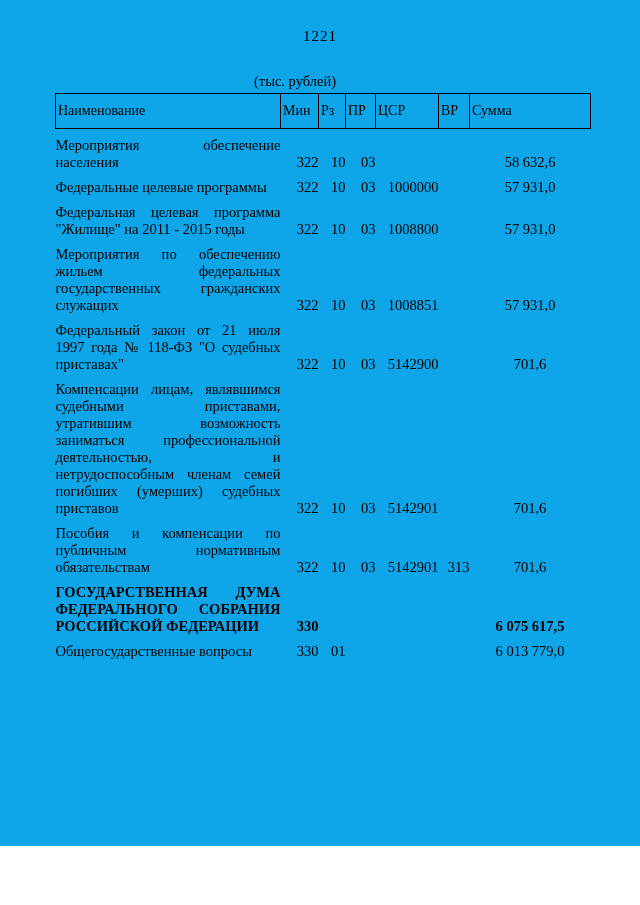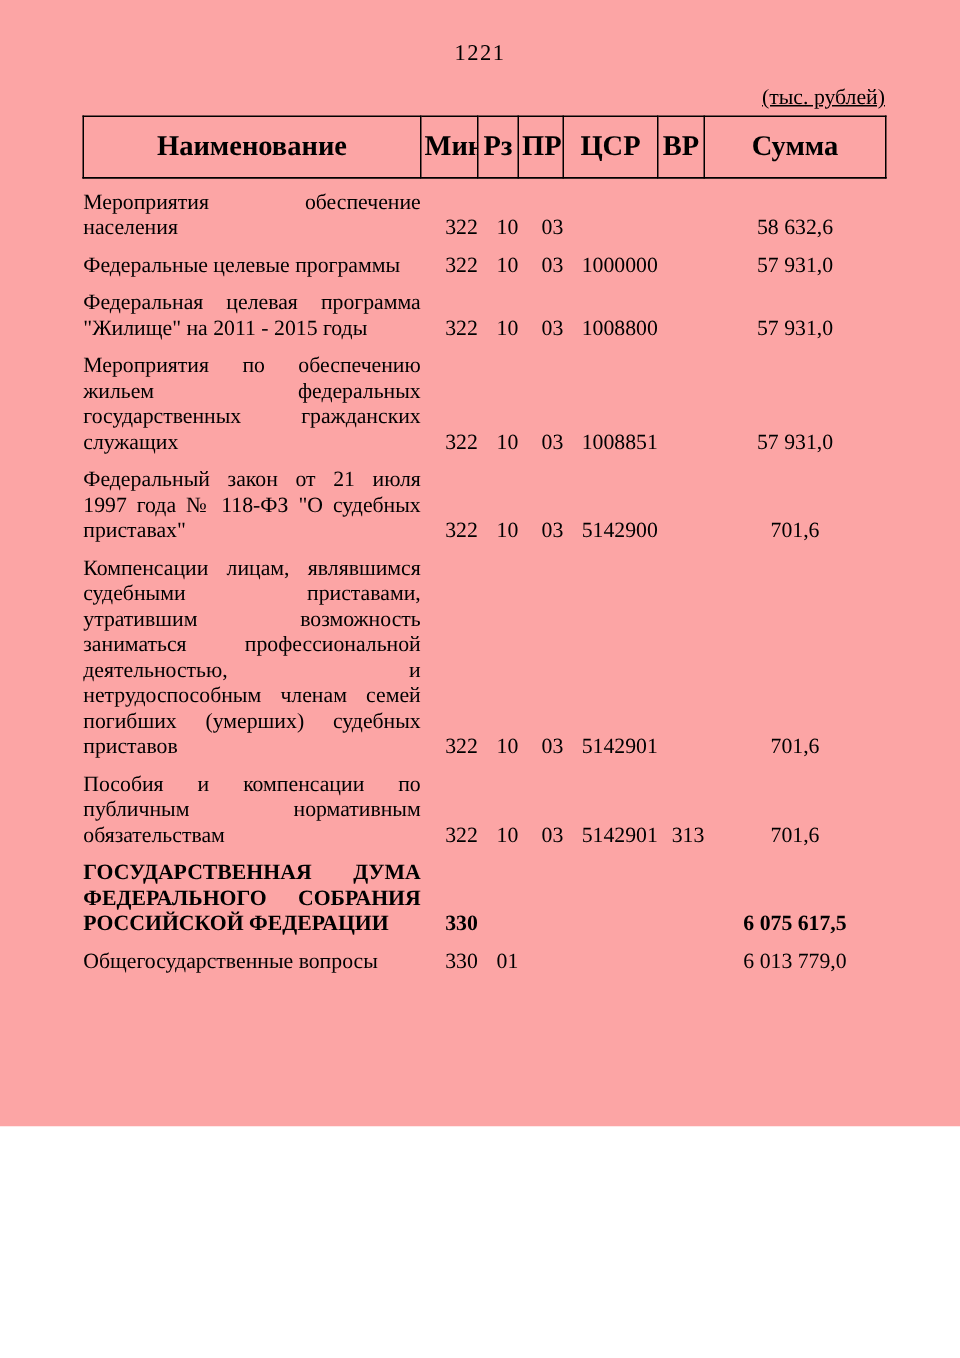--- a/index.html
+++ b/index.html
@@ -1,50 +1,49 @@
 <!DOCTYPE html>
 <html><head>
 <meta charset="utf-8">
 <style>
   html, body { margin: 0; padding: 0; background: #ffffff; }
   .page {
     width: 640px;
-    height: 751px;
-    background: #fca5a5;
+    height: 846px;
+    background: #0ea5e9;
     color: #000000;
     font-family: "Liberation Serif", serif;
     box-sizing: border-box;
     overflow: hidden;
     position: relative;
   }
   .page-number {
     text-align: center;
     padding-top: 28px;
     font-size: 15px;
     letter-spacing: 1px;
   }
   .units-note {
-    text-align: right;
-    margin: 12px 50px 3px 0;
+    text-align: center;
+    margin: 28px 50px 3px 0;
     font-size: 14.5px;
-    text-decoration: underline;
   }
   table.budget {
     border-collapse: collapse;
     margin-left: 55px;
     width: 535px;
     table-layout: fixed;
     font-size: 14.5px;
   }
   table.budget thead th {
     border: 1px solid #000000;
-    font-weight: bold;
-    font-size: 19px;
+    font-weight: normal;
+    font-size: 14px;
     padding: 9px 2px;
-    text-align: center;
+    text-align: left;
     vertical-align: middle;
     overflow: hidden;
   }
   table.budget tbody td {
     vertical-align: bottom;
     padding: 8px 0 0 0;
     line-height: 17px;
   }
   td.c-name {
     text-align: justify;

